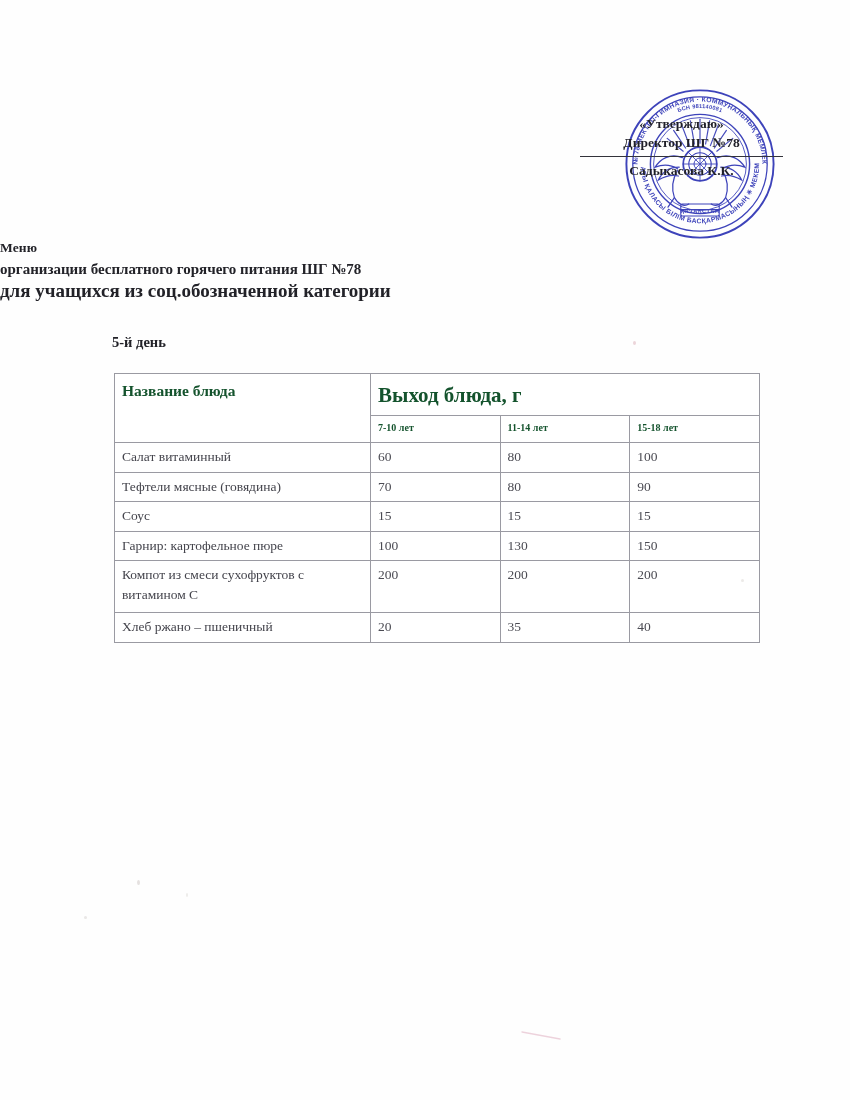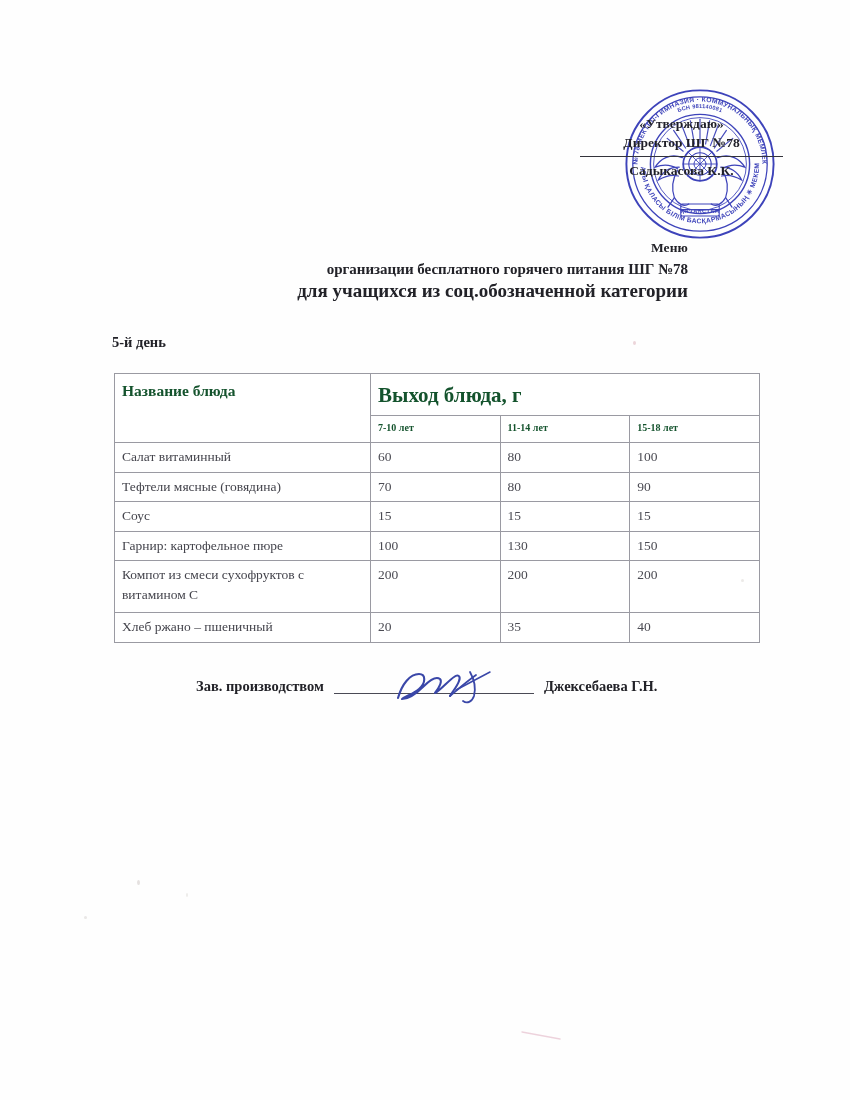--- a/index.html
+++ b/index.html
@@ -55,21 +55,21 @@
     border-top: 1.1px solid #33333b;
     margin: 4px 6px 4px 6px;
   }
 
   
   .titleblock {
     position: absolute;
     left: 0;
     top: 240px;
     width: 688px;
-    text-align: right;
+    text-align: left;
     font-weight: bold;
     color: #222228;
   }
   .t-menu     { font-size: 13.5px; letter-spacing: .1px; }
   .t-org      { font-size: 15px; margin-top: 5px; }
   .t-cat      { font-size: 19px; margin-top: 2px; }
   .t-week     { font-size: 19px; margin-top: 3px; letter-spacing: .2px; }
 
   
   .day-label {
@@ -330,41 +330,20 @@
       </tr>
       <tr>
         <td class="dish">Хлеб ржано – пшеничный</td>
         <td>20</td>
         <td>35</td>
         <td>40</td>
       </tr>
     </tbody>
   </table>
 
-  <div class="sig-row">
-    <span class="sig-role">Зав. производством</span>
-    <span class="sig-space">
-      <span class="rule"></span>
-      <span class="ink">
-        <svg viewBox="0 0 130 40" xmlns="http://www.w3.org/2000/svg" aria-hidden="true">
-          <g fill="none" stroke="#3a47a8" stroke-width="2.1" stroke-linecap="round" stroke-linejoin="round">
-            <path d="M12 32 C16 18, 24 8, 33 8 C40 8, 40 17, 33 23
-                     C27 28, 20 30, 16 33 C22 33, 30 28, 38 20
-                     C44 14, 50 10, 54 13 C57 16, 52 23, 49 27
-                     C55 24, 62 15, 68 11 C72 8, 75 10, 73 15
-                     C71 21, 66 26, 64 30"></path>
-            <path d="M64 30 C70 25, 80 16, 90 9" stroke-width="1.8"></path>
-            <path d="M84 6 C88 13, 90 22, 88 30 C86 36, 81 38, 77 35" stroke-width="1.8"></path>
-            <path d="M70 24 L104 6" stroke-width="1.5"></path>
-          </g>
-        </svg>
-      </span>
-    </span>
-    <span class="sig-name">Джексебаева Г.Н.</span>
-  </div>
 
   <div class="speck" style="left:137px; top:880px; width:3px; height:5px; background:#cfc9c6; opacity:.55;"></div>
   <div class="speck" style="left:84px; top:916px; width:3px; height:3px; background:#d6d2cf; opacity:.5;"></div>
   <div class="speck" style="left:186px; top:893px; width:2px; height:4px; background:#d8d4d1; opacity:.45;"></div>
   <div class="speck" style="left:633px; top:341px; width:3px; height:4px; background:#e0b9c2; opacity:.6;"></div>
   <div class="speck" style="left:741px; top:579px; width:3px; height:3px; background:#d9d5d2; opacity:.5;"></div>
   <div class="artifact-pink">
     <svg viewBox="0 0 42 10" xmlns="http://www.w3.org/2000/svg" aria-hidden="true">
       <path d="M2 2 L40 9" stroke="#d99fb4" stroke-width="1.4" fill="none" stroke-linecap="round"></path>
     </svg>

